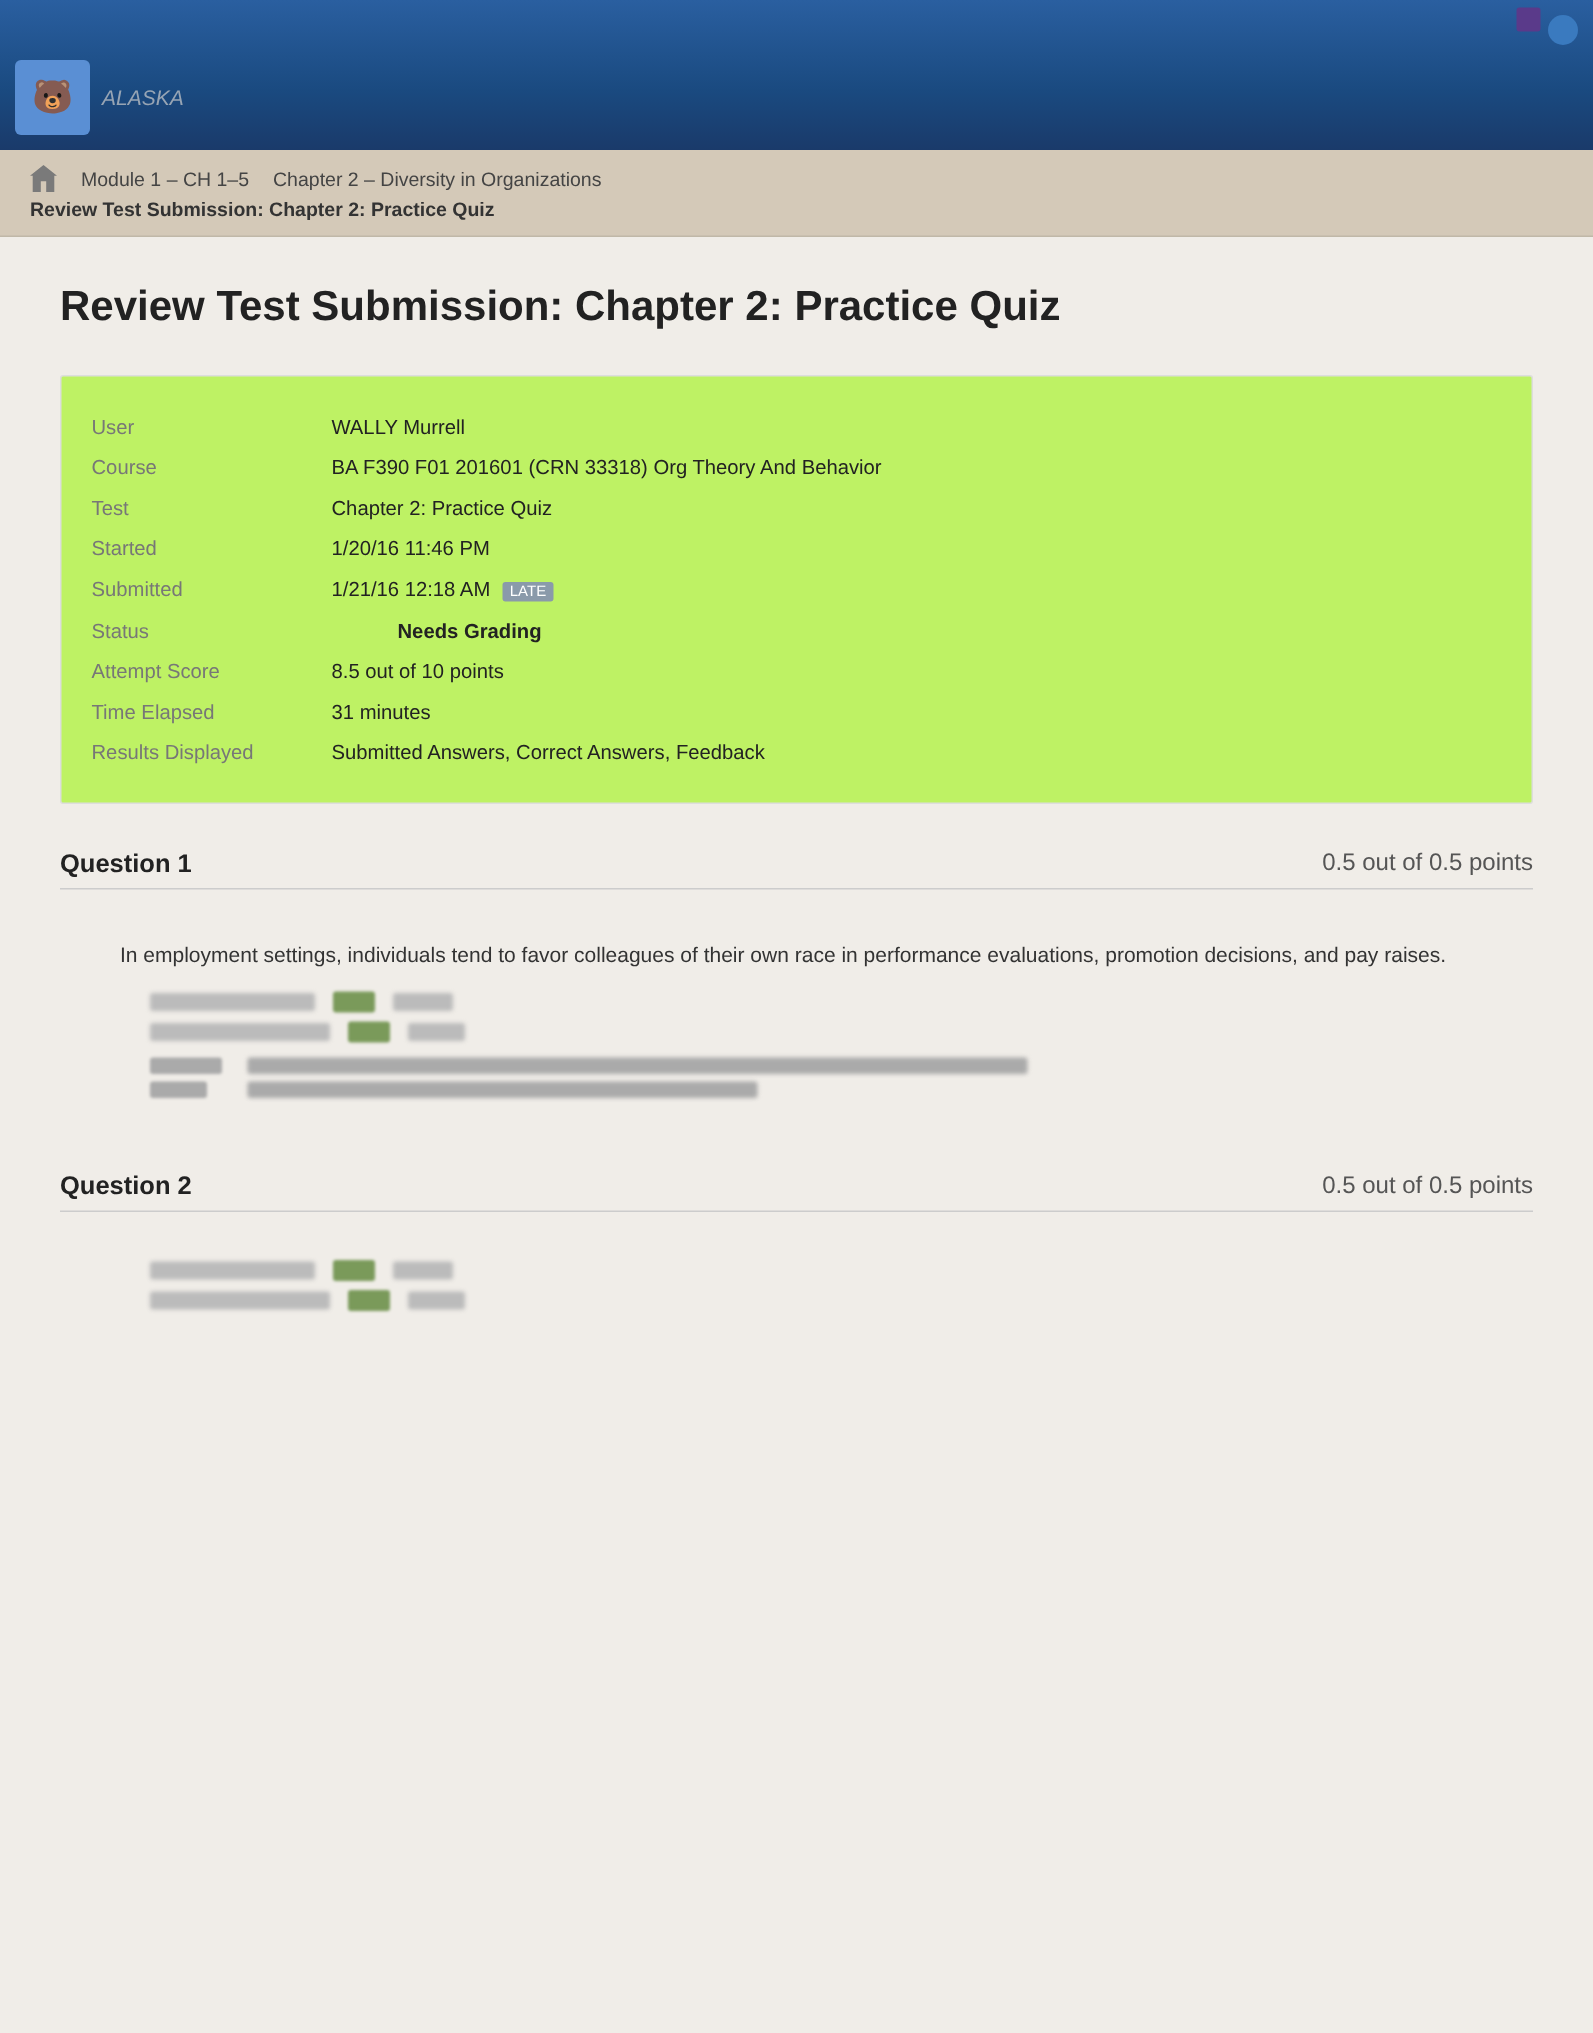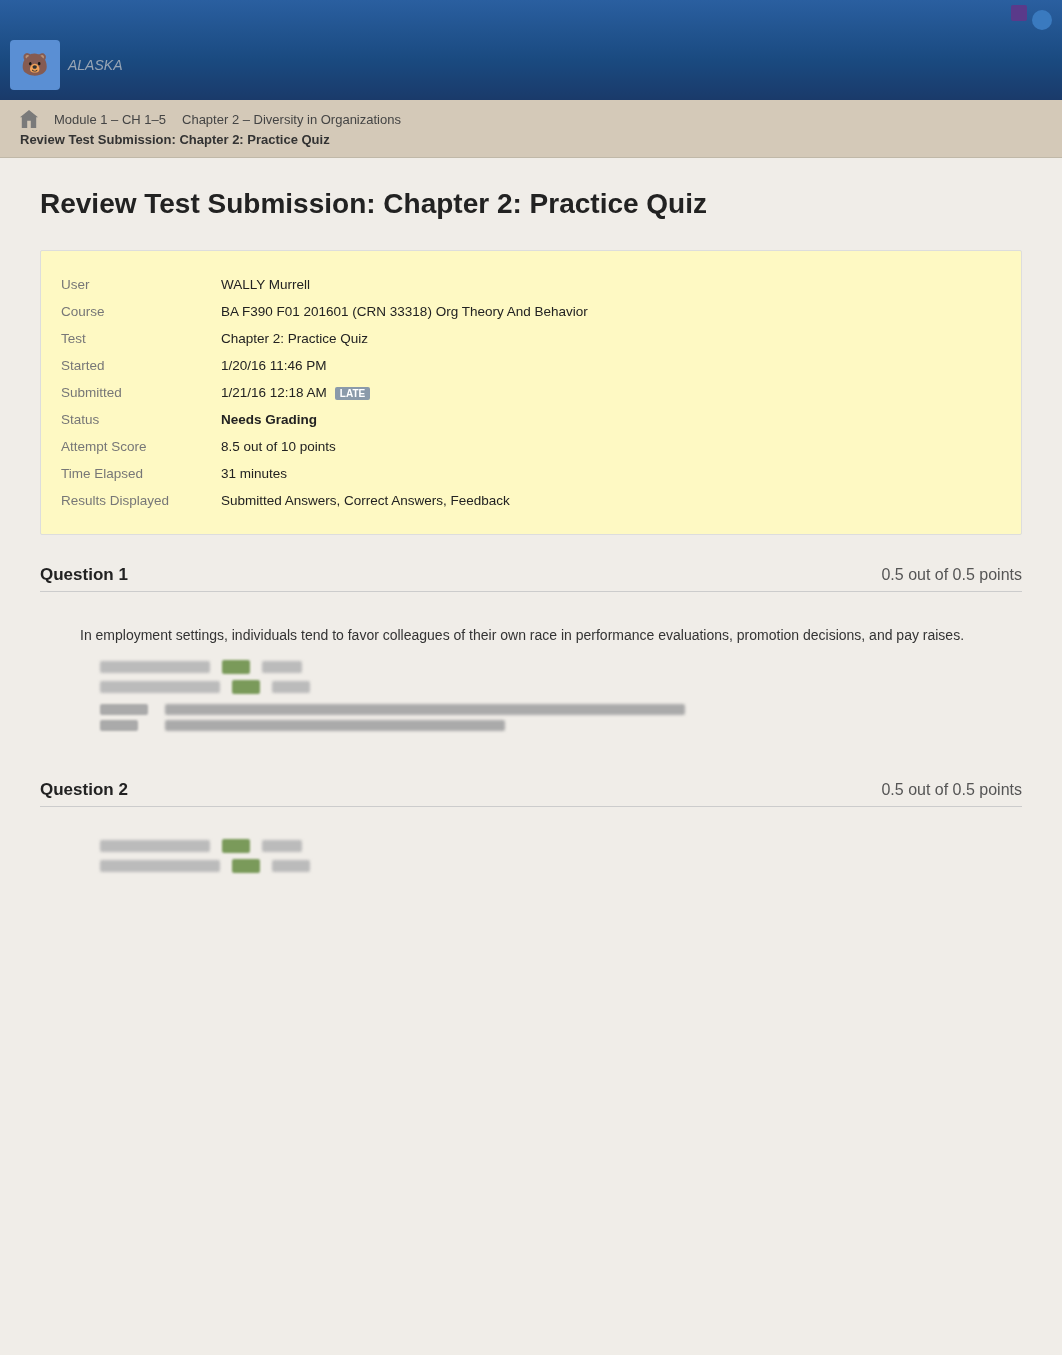--- a/index.html
+++ b/index.html
@@ -117,21 +117,21 @@
 
     .page-title {
       font-size: 28px;
       font-weight: bold;
       color: #222;
       margin-bottom: 30px;
     }
 
     
     .info-table {
-      background: #fef9c3;
+      background: #bef264;
       border: 1px solid #ddd;
       border-radius: 2px;
       padding: 20px 20px;
       margin-bottom: 30px;
       width: 100%;
     }
     .info-row {
       display: flex;
       gap: 0;
       padding: 6px 0;
@@ -140,27 +140,27 @@
     .info-label {
       width: 160px;
       min-width: 160px;
       color: #777;
       font-size: 13.5px;
     }
     .info-value {
       color: #222;
       font-size: 13.5px;
     }
-    .info-value.bold { font-weight: bold; }
+    .info-value.bold { font-weight: bold; margin-left: 44px; }
     .late-badge {
       display: inline-block;
       background: #8a9aaa;
       color: white;
       font-size: 10px;
-      font-weight: bold;
+      font-weight: normal;
       padding: 1px 5px;
       border-radius: 2px;
       margin-left: 8px;
       vertical-align: middle;
     }
 
     
     .question-section {
       margin-bottom: 40px;
     }

